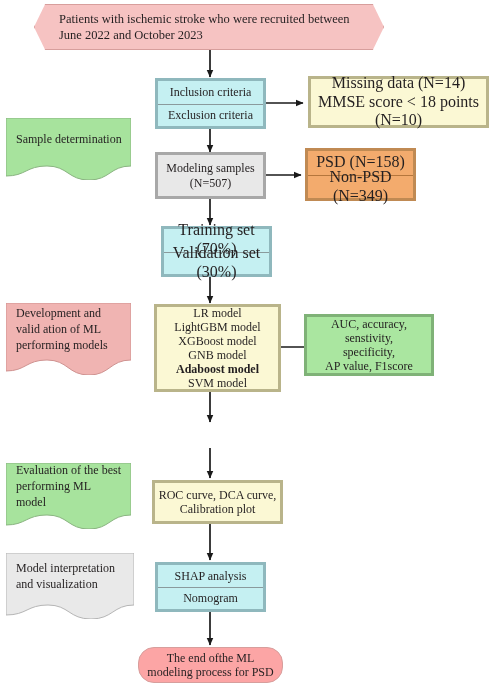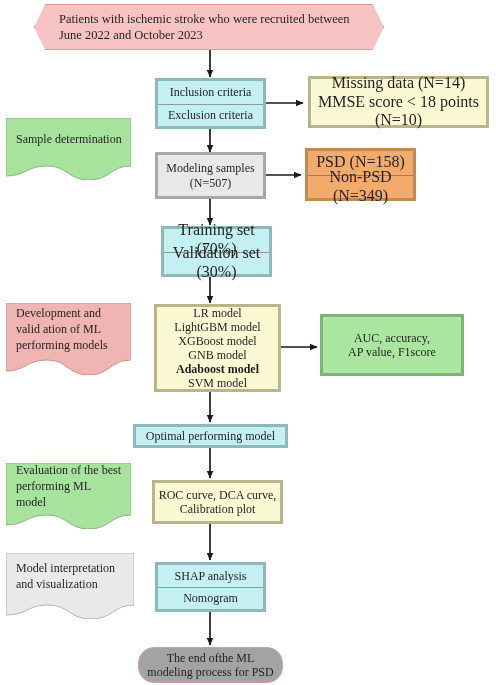--- a/index.html
+++ b/index.html
@@ -64,21 +64,21 @@
     justify-content: center;
     text-align: left;
     padding: 4px 26px 4px 24px;
     line-height: 1.3;
     clip-path: polygon(0% 50%, 3.2% 0%, 96.8% 0%, 100% 50%, 96.8% 100%, 3.2% 100%);
   }
 
   
   .stadium {
     position: absolute;
-    background: #a3a3a3;
+    background: #fca5a5;
     border: 1px solid #d79e9c;
     border-radius: 16px;
     box-sizing: border-box;
     display: flex;
     flex-direction: column;
     align-items: center;
     justify-content: center;
     text-align: center;
     line-height: 1.2;
   }
@@ -183,28 +183,26 @@
 
   <div class="node rect cream t12" style="left:154px; top:304px; width:127px; height:88px; padding:2px 2px;">
     <div>LR model</div>
     <div>LightGBM model</div>
     <div>XGBoost model</div>
     <div>GNB model</div>
     <div class="bold">Adaboost model</div>
     <div>SVM model</div>
   </div>
 
-  <div class="node rect green t12" style="left:320px; top:314px; width:144px; height:62px; padding:2px 16px;">
+  <div class="node rect green t12" style="left:304px; top:314px; width:130px; height:62px; padding:2px 16px;">
     <div>AUC, accuracy,</div>
+    <div>senstivity, specificity,</div>
     <div>AP value, F1score</div>
   </div>
 
-  <div class="node rect cyan t12" style="left:133px; top:424px; width:155px; height:24px;">
-    <div>Optimal performing  model</div>
-  </div>
 
   <div class="node rect cyan" style="left:155px; top:562px; width:111px; height:50px;">
     <div class="cell t12" style="height:50%;">SHAP analysis</div>
     <div class="cell t12 divider" style="height:50%;">Nomogram</div>
   </div>
 
   <div class="node rect cream t12" style="left:152px; top:480px; width:131px; height:44px; padding:2px 3px;">
     <div>ROC curve, DCA curve,</div>
     <div>Calibration plot</div>
   </div>

